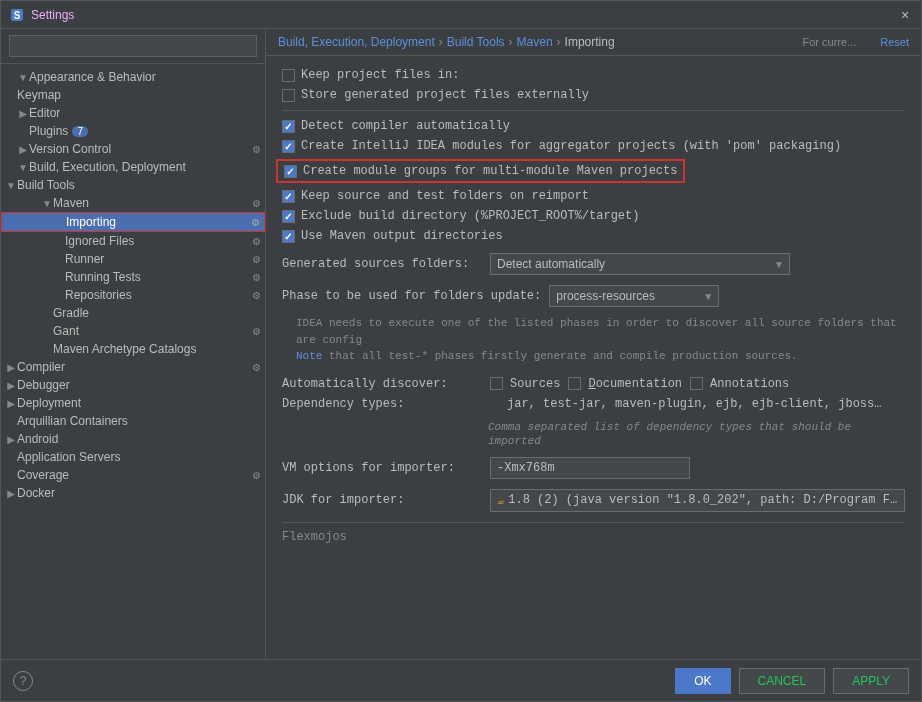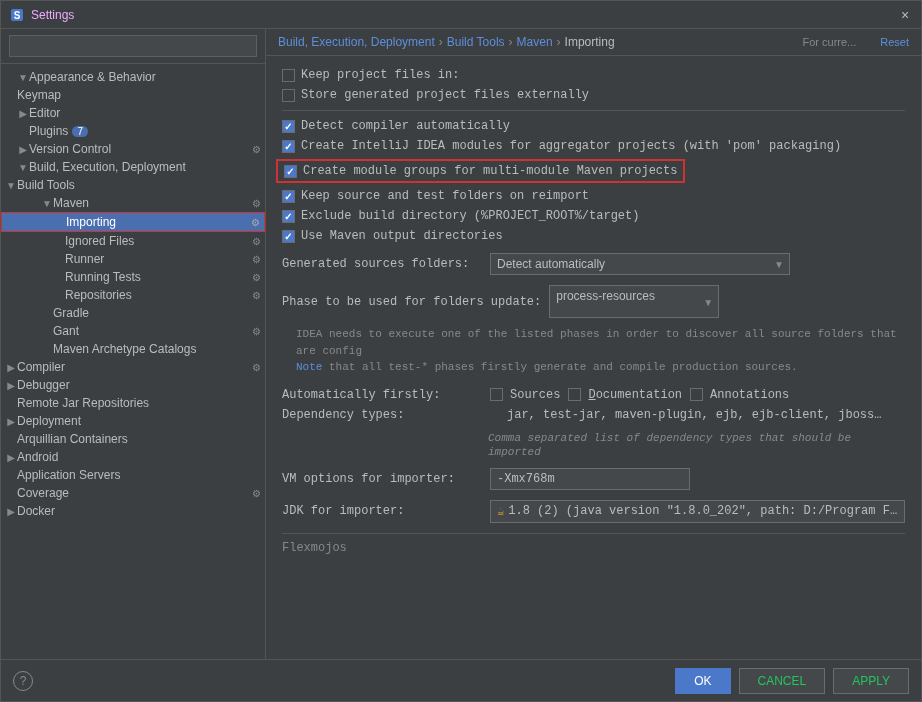--- a/index.html
+++ b/index.html
@@ -55,21 +55,21 @@
     .checkbox-check { color: #fff; font-size: 10px; font-weight: bold; }
     .checkbox-label { font-size: 12px; color: #bbbbbb; font-family: 'Courier New', monospace; }
     
     .form-row { display: flex; align-items: center; margin-bottom: 10px; gap: 8px; }
     .form-label { font-size: 12px; color: #bbbbbb; font-family: 'Courier New', monospace; white-space: nowrap; min-width: 200px; }
     .dropdown-wrapper { position: relative; display: inline-flex; align-items: center; }
     .dropdown-wrapper select { background: #45484a; border: 1px solid #6b6b6b; color: #bbbbbb; padding: 3px 24px 3px 6px; font-size: 12px; appearance: none; cursor: pointer; min-width: 300px; }
     .dropdown-arrow { position: absolute; right: 6px; top: 50%; transform: translateY(-50%); color: #888; pointer-events: none; font-size: 10px; }
     
     .dropdown-wrapper2 { position: relative; display: inline-flex; align-items: center; }
-    .dropdown-wrapper2 select { background: #45484a; border: 1px solid #6b6b6b; color: #bbbbbb; padding: 3px 24px 14px 6px; font-size: 12px; appearance: none; cursor: pointer; min-width: 170px; }
+    .dropdown-wrapper2 select { background: #45484a; border: 1px solid #6b6b6b; color: #bbbbbb; padding: 3px 24px 3px 6px; font-size: 12px; appearance: none; cursor: pointer; min-width: 170px; }
     
     .info-box { background: #3c3f41; padding: 4px 0; margin-bottom: 10px; margin-left: 6px; }
     .info-text { font-size: 11px; color: #888; font-family: 'Courier New', monospace; line-height: 1.5; }
     .info-text .note { color: #5c8fdc; }
     
     .auto-download-row { display: flex; align-items: center; gap: 8px; margin-bottom: 8px; }
     .auto-download-label { font-family: 'Courier New', monospace; font-size: 12px; color: #bbbbbb; min-width: 200px; }
     .small-checkbox { width: 13px; height: 13px; border: 1px solid #6b6b6b; background: #3c3f41; display: inline-flex; align-items: center; justify-content: center; flex-shrink: 0; cursor: pointer; margin-right: 3px; }
     .option-group { display: flex; align-items: center; gap: 4px; font-family: 'Courier New', monospace; font-size: 12px; color: #bbbbbb; }
     
@@ -214,24 +214,20 @@
           <span class="tree-arrow">▶</span>
           <span class="tree-label">Compiler</span>
           <span style="margin-left:auto; color:#888; font-size:10px;">⚙</span>
         </div>
 
         <div class="tree-item indent-2">
           <span class="tree-arrow">▶</span>
           <span class="tree-label">Debugger</span>
         </div>
 
-        <div class="tree-item indent-2">
-          <span class="tree-arrow"></span>
-          <span class="tree-label">Remote Jar Repositories</span>
-        </div>
 
         <div class="tree-item indent-2">
           <span class="tree-arrow">▶</span>
           <span class="tree-label">Deployment</span>
         </div>
 
         <div class="tree-item indent-2">
           <span class="tree-arrow"></span>
           <span class="tree-label">Arquillian Containers</span>
         </div>
@@ -382,21 +378,21 @@
         <div class="info-box" style="margin-bottom:8px; padding-left:8px;">
           <div class="info-text">IDEA needs to execute one of the listed phases in order to discover all source folders that are config</div>
           <div class="info-text">
             <span class="note">Note</span>
             <span> that all test-* phases firstly generate and compile production sources.</span>
           </div>
         </div>
 
         
         <div class="auto-download-row" style="margin-bottom:6px;">
-          <span class="auto-download-label">Automatically firstly:</span>
+          <span class="auto-download-label">Automatically discover:</span>
           <div class="option-group">
             <div class="small-checkbox"></div>
             <span>Sources</span>
           </div>
           <div class="option-group">
             <div class="small-checkbox"></div>
             <span><u>D</u>ocumentation</span>
           </div>
           <div class="option-group">
             <div class="small-checkbox"></div>

